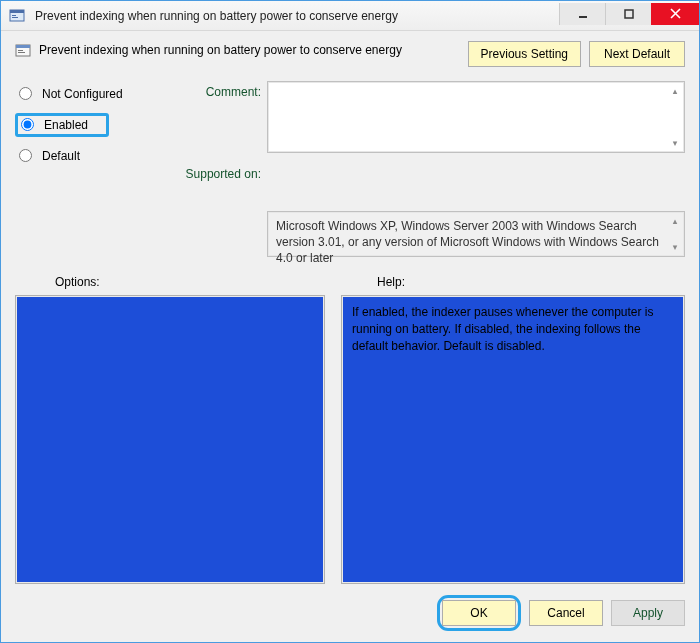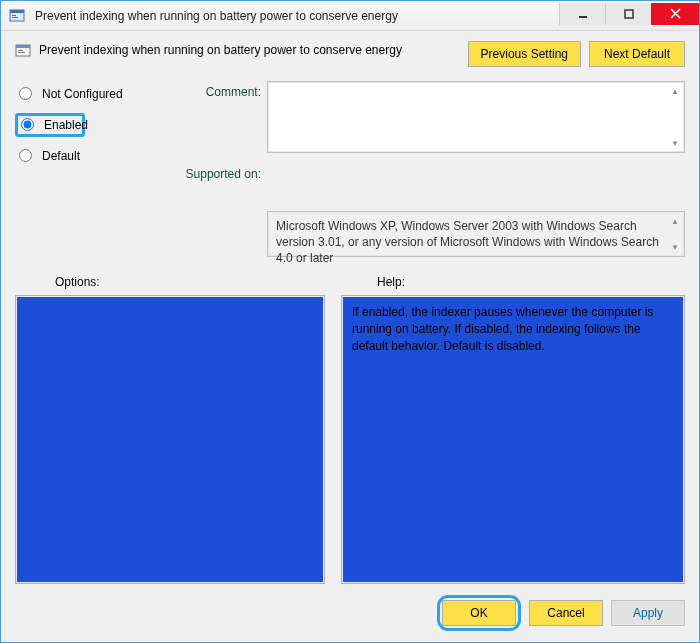--- a/index.html
+++ b/index.html
@@ -63,30 +63,30 @@
     width: 16px; height: 16px; flex: 0 0 auto; margin-top: 2px;
   }
   .policy-title {
     flex: 1;
     font-size: 12px;
     color: #000;
     padding-top: 2px;
   }
   .nav-btns { display: flex; gap: 8px; margin-left: auto; }
   .btn {
-    background: #fde047;
+    background: #fef9c3;
     border: 1px solid #adadad;
     font-family: inherit;
     font-size: 12px;
     padding: 4px 12px;
     min-width: 96px;
     height: 26px;
     cursor: pointer;
   }
-  .btn.disabled { color: #0369a1; background: #e2e2e2; border-color:#c2c2c2; cursor: default; }
+  .btn.disabled { color: #14532d; background: #e2e2e2; border-color:#c2c2c2; cursor: default; }
   
   .midgrid {
     display: grid;
     grid-template-columns: 152px 88px 1fr;
     grid-template-rows: auto auto;
     column-gap: 6px;
     row-gap: 10px;
     align-items: start;
     margin-top: 6px;
   }
@@ -99,21 +99,21 @@
     display: flex; align-items: flex-start; gap: 6px;
     font-size: 12px; color: #000;
     padding: 2px 4px 2px 2px;
     cursor: pointer;
   }
   .radio-item input { margin: 0 4px 0 2px; }
   .highlight-enabled {
     border: 3px solid #2aa3e8;
     border-radius: 3px;
     padding: 2px 6px 2px 1px;
-    width: 70px;
+    width: 94px;
   }
   .form-label {
     font-size: 12px; text-align: right; color: #14532d; padding-top: 4px;
   }
   .sunken {
     background: #fff;
     border: 1px solid #c0c0c0;
     box-shadow: inset 0 0 0 1px #e7e7e7;
     position: relative;
   }

